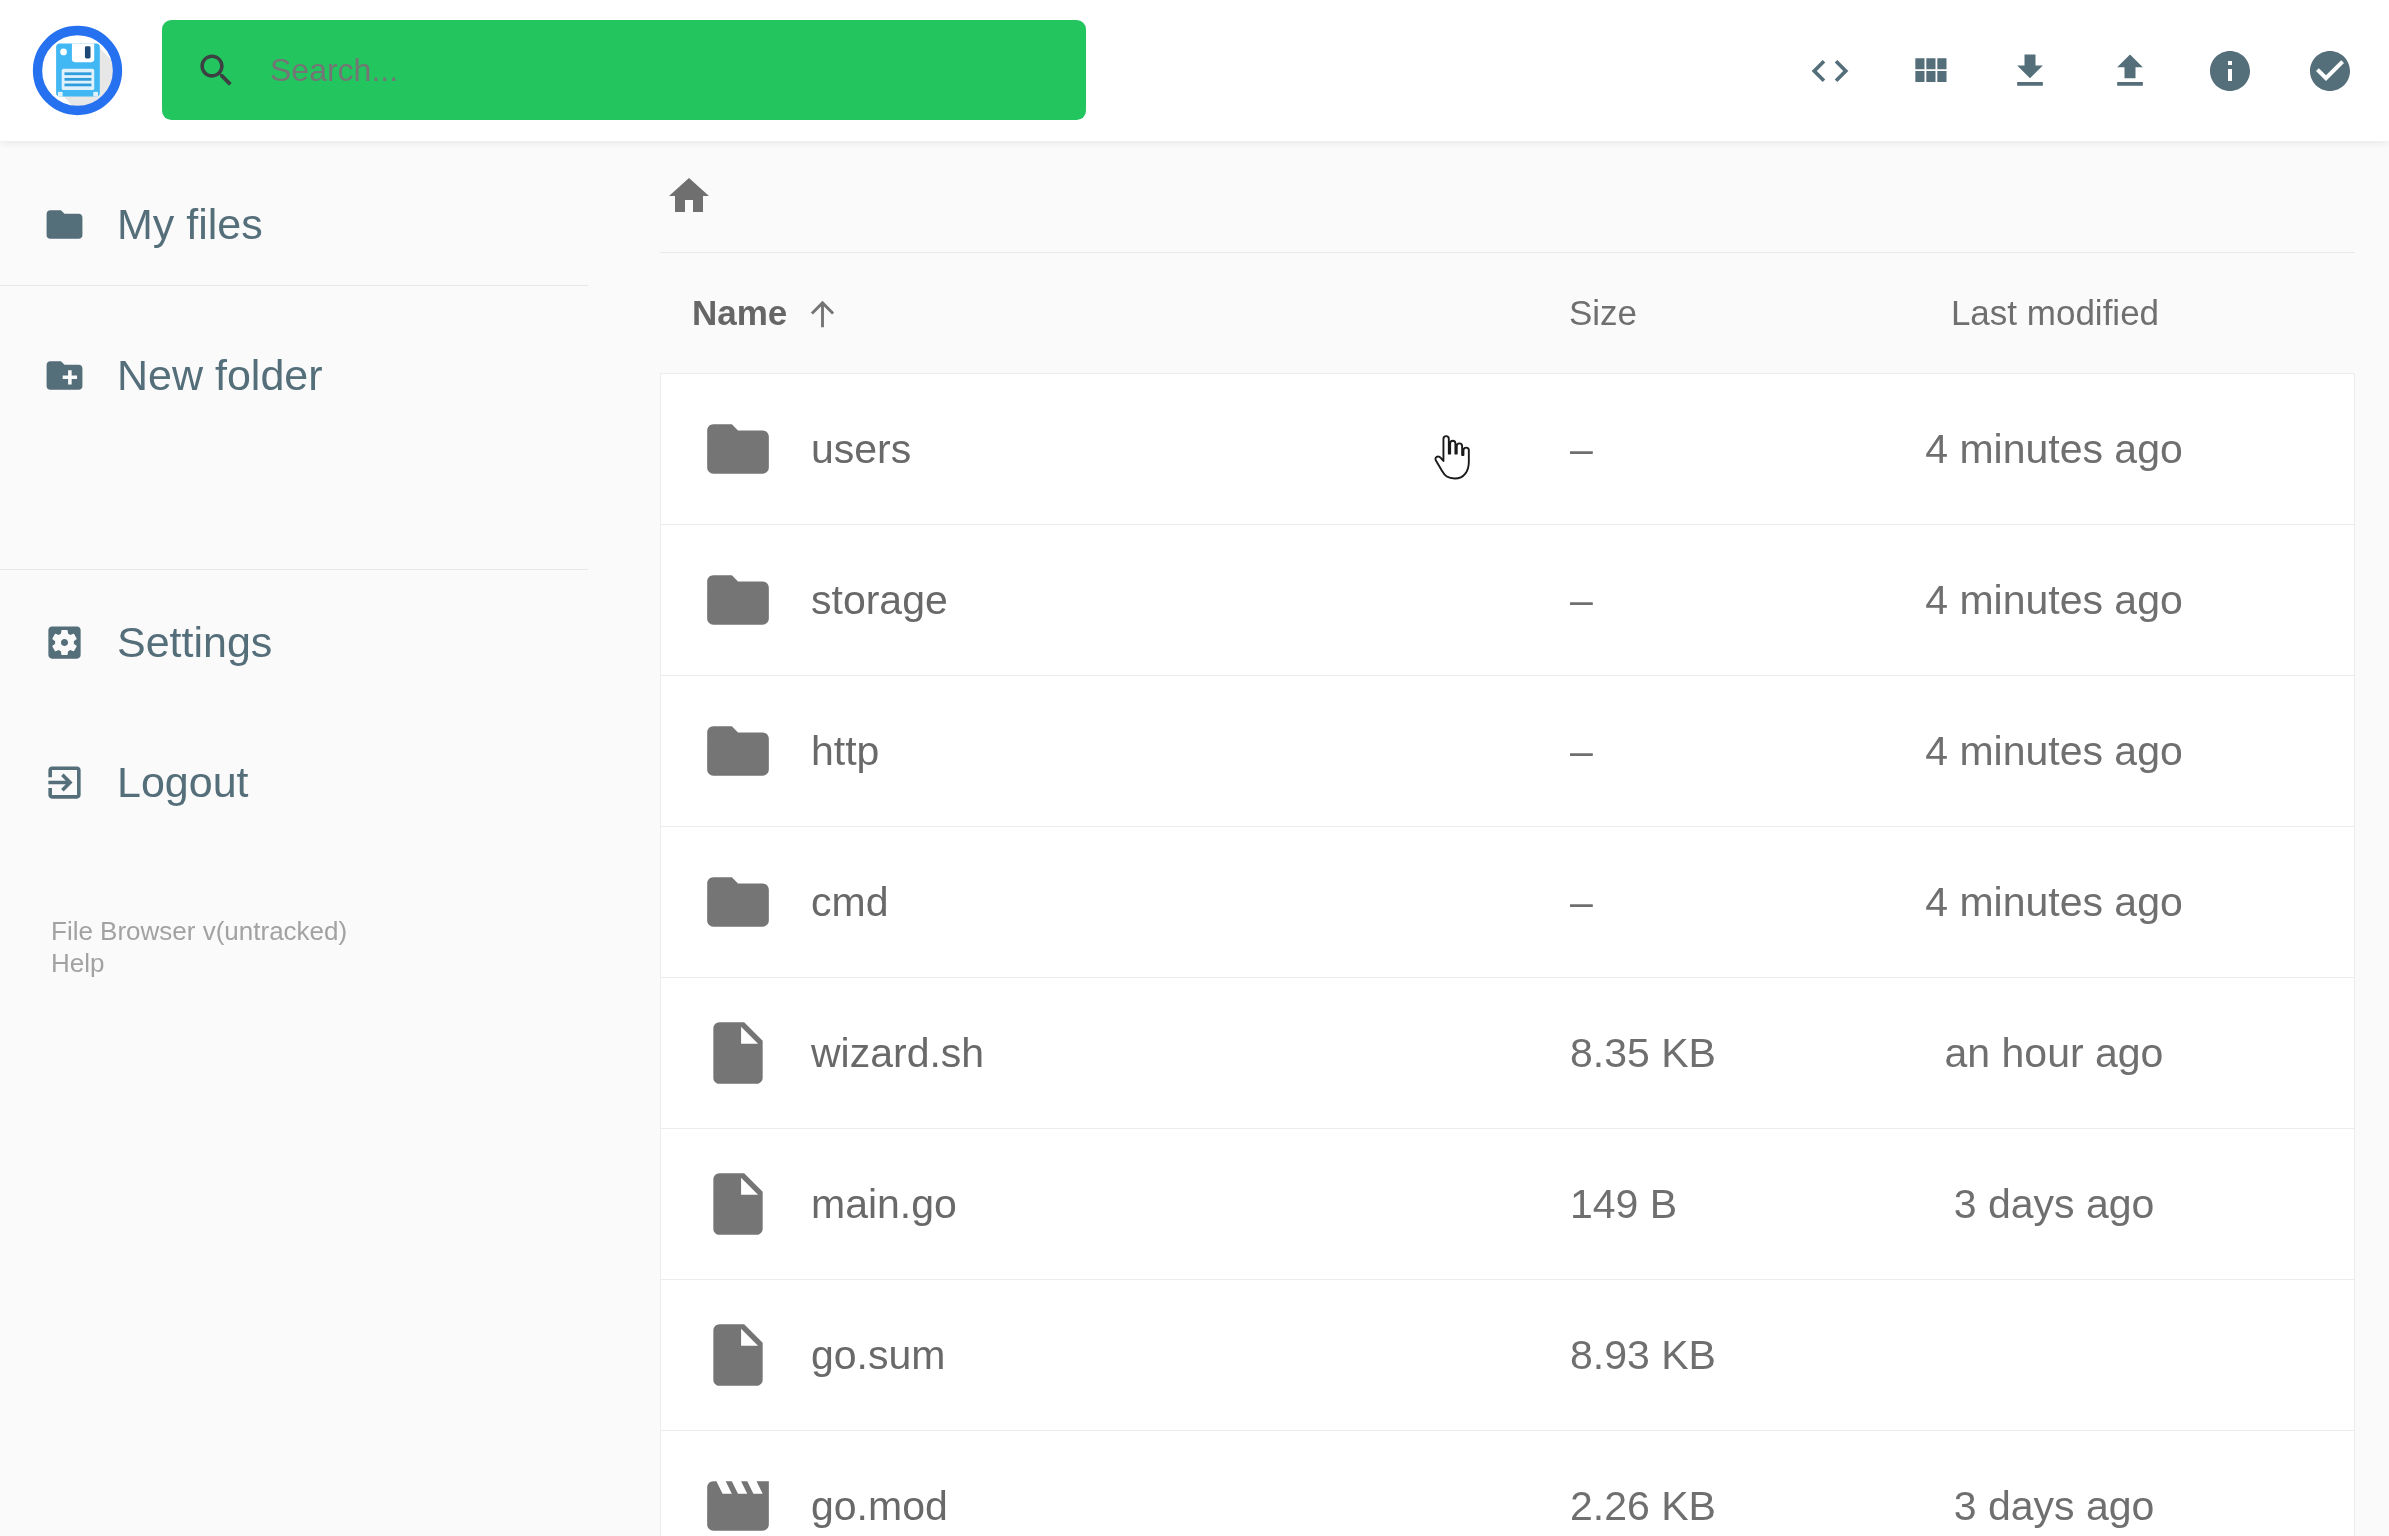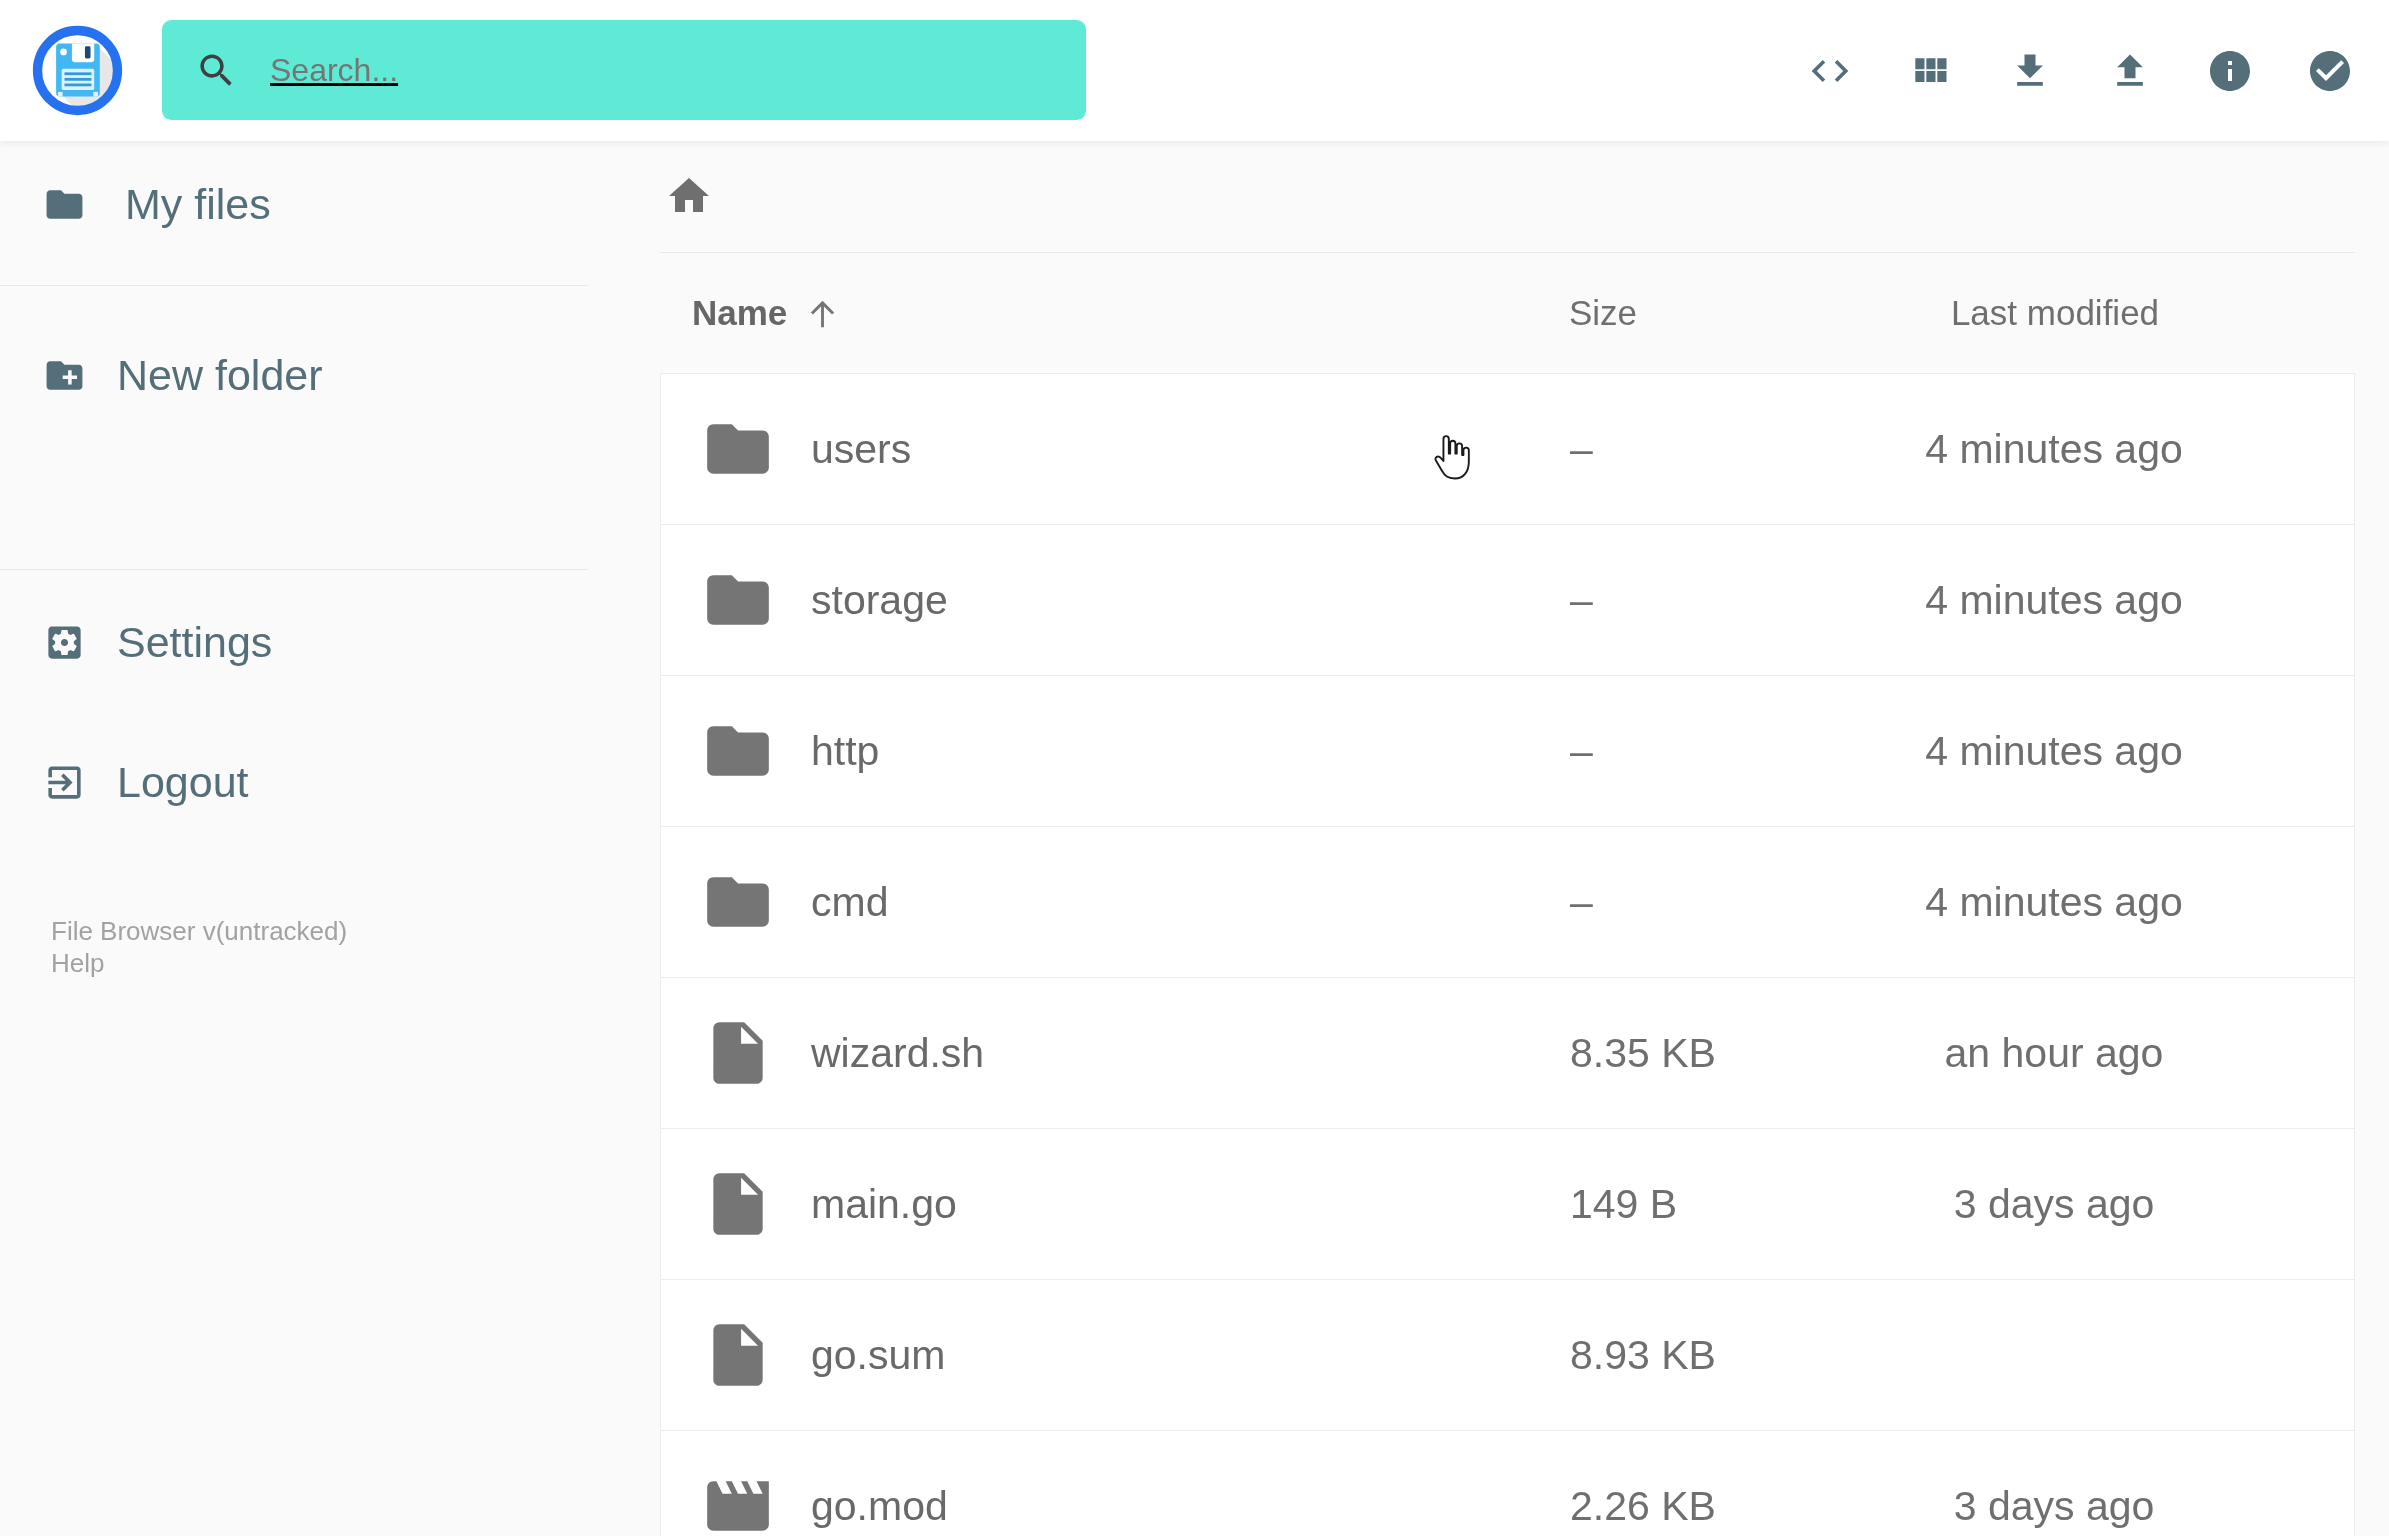--- a/index.html
+++ b/index.html
@@ -6,21 +6,21 @@
   body{
     width:2389px;height:1536px;position:relative;overflow:hidden;
     background:#fafafa;font-family:"Liberation Sans",sans-serif;
     -webkit-font-smoothing:antialiased;
   }
   
   .topbar{position:absolute;top:0;left:0;width:2389px;height:141px;background:#ffffff;
     box-shadow:0 2.8px 7.4px rgba(0,0,0,0.07);z-index:5;}
   .logo{position:absolute;left:30.5px;top:24px;width:93px;height:93px;cursor:pointer;}
   .searchbar{position:absolute;left:162px;top:20.4px;width:924px;height:100px;
-    background:#5eead4;border-radius:9.3px;display:flex;align-items:center;text-decoration:underline;}
+    background:#22c55e;border-radius:9.3px;display:flex;align-items:center;}
   .searchbar .sicon{width:43px;height:43px;margin-left:33px;fill:#3c4043;flex:none;}
   .searchbar input{flex:1;border:none;outline:none;background:transparent;
     margin-left:30px;font-size:32px;color:#555;font-family:inherit;}
   .searchbar input::placeholder{color:#757575;opacity:1;}
   .top-actions{position:absolute;right:35px;top:0;height:141px;display:flex;align-items:center;gap:52px;}
   .taction{width:48px;height:48px;display:flex;align-items:center;justify-content:center;cursor:pointer;}
   .taction svg{width:44px;height:44px;fill:#546e7a;display:block;}
   .taction svg.big{width:48px;height:48px;}
   
   .sidebar{position:absolute;top:141px;left:0;width:588px;bottom:0;}
@@ -171,21 +171,21 @@
       </div>
     <div class="taction">
       <svg class="big" viewBox="0 0 52 52" width="48" height="48">
           <use href="#i-check"></use>
         </svg>
       </div>
   </div>
 </div>
 
 <div class="sidebar">
-  <div class="side-item" style="top:17px;gap:8px;">
+  <div class="side-item" style="top:37px;">
     <svg viewBox="0 0 46 46" width="43" height="43">
         <use href="#i-folder"></use>
       </svg>
     <span class="lbl">My files</span>
   </div>
   <div class="side-divider" style="top:144px;"></div>
   <div class="side-item" style="top:188px;">
     <svg viewBox="0 0 46 46" width="43" height="43">
         <use href="#i-new-folder"></use>
       </svg>

